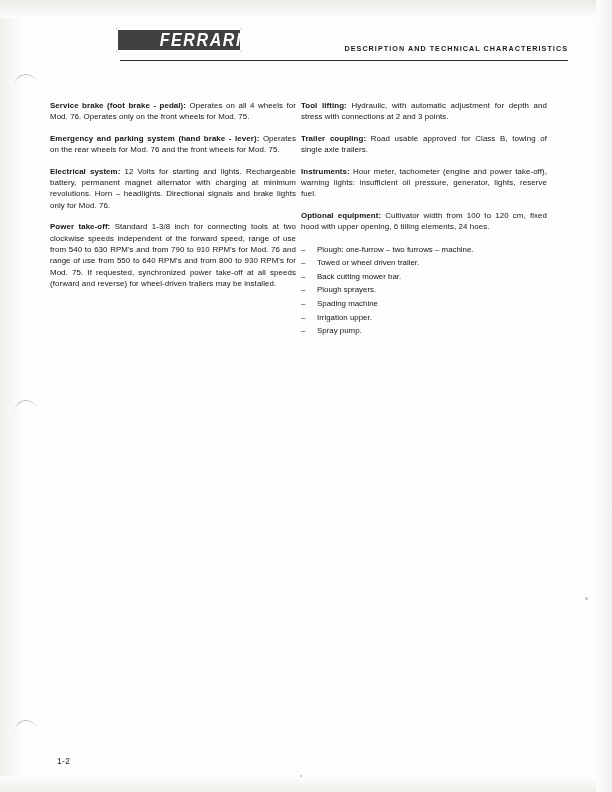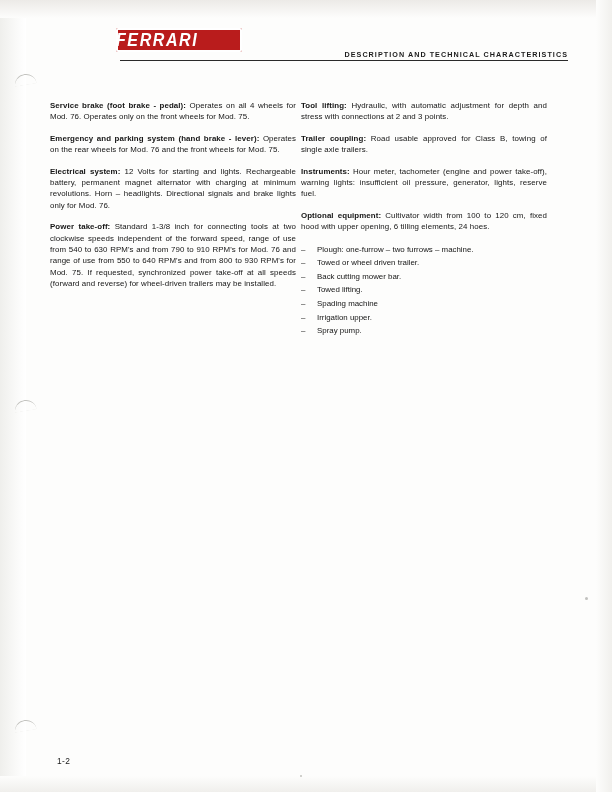--- a/index.html
+++ b/index.html
@@ -62,25 +62,25 @@
   .logo-wrap {
     position: absolute;
     left: 116px;
     top: 28px;
     width: 126px;
     height: 24px;
   }
   .logo-box {
     width: 100%;
     height: 100%;
-    background: #b91c1c;
+    background: #404040;
     border-radius: 2px;
     display: flex;
     align-items: center;
-    justify-content: flex-start;
+    justify-content: flex-end;
     box-shadow: 0 0 0 2px #ffffff inset;
   }
   .logo-text {
     color: #ffffff;
     font-family: "Liberation Sans", sans-serif;
     font-weight: bold;
     font-size: 16px;
     letter-spacing: 1.6px;
     font-style: italic;
     transform: scaleY(1.18);
@@ -89,21 +89,21 @@
   .header-rule {
     position: absolute;
     left: 120px;
     right: 44px;
     top: 60px;
     border-top: 1.3px solid #2a2a2a;
   }
   .header-title {
     position: absolute;
     right: 44px;
-    top: 50px;
+    top: 44px;
     font-size: 7.2px;
     font-weight: bold;
     letter-spacing: 1.05px;
     color: #1c1c1c;
     text-align: left;
   }
 
   
   .columns {
     position: absolute;
@@ -214,21 +214,21 @@
         <span class="lead">Instruments:</span><span> Hour meter, tachometer (engine and power take-off), warning lights: insufficient oil pressure, generator, lights, reserve fuel.</span>
       </p>
       <p class="para">
         <span class="lead">Optional equipment:</span><span> Cultivator width from 100 to 120 cm, fixed hood  with upper opening, 6 tilling elements, 24 hoes.</span>
       </p>
 
       <ul class="list">
         <li><span class="dash">–</span><span>Plough: one-furrow – two furrows – machine.</span></li>
         <li><span class="dash">–</span><span>Towed or wheel driven trailer.</span></li>
         <li><span class="dash">–</span><span>Back cutting mower bar.</span></li>
-        <li><span class="dash">–</span><span>Towed lifting.</span></li>
+        <li><span class="dash">–</span><span>Plough sprayers.</span></li>
         <li><span class="dash">–</span><span>Spading machine</span></li>
         <li><span class="dash">–</span><span>Irrigation upper.</span></li>
         <li><span class="dash">–</span><span>Spray pump.</span></li>
       </ul>
     </div>
 
   </div>
 
   <div class="folio">1-2</div>
 </div>

